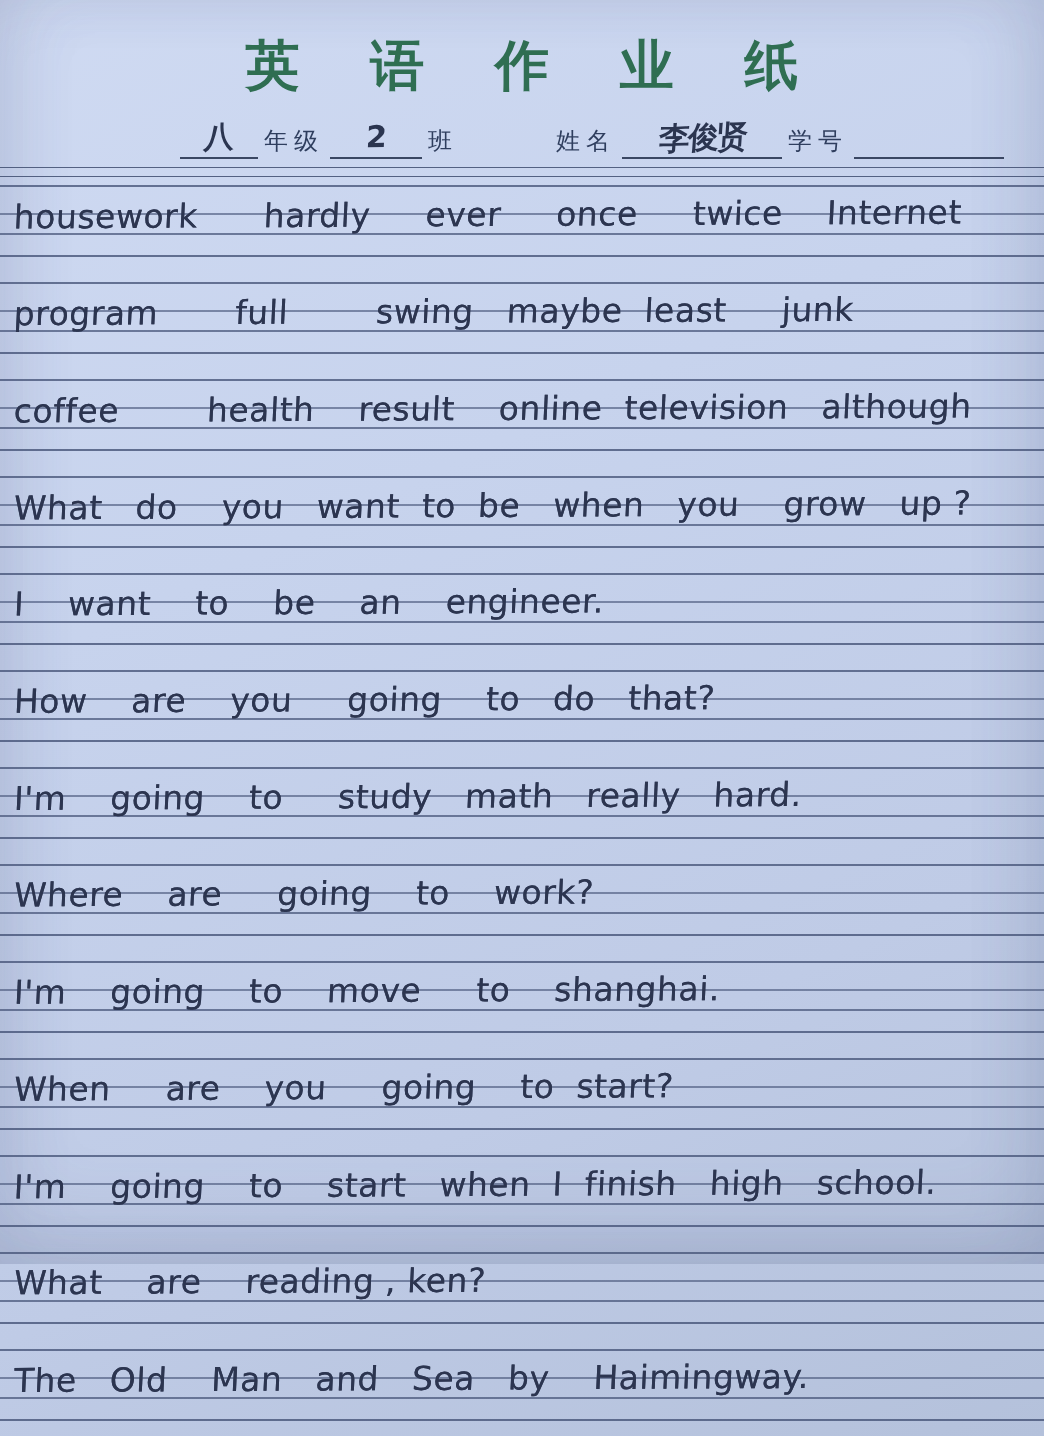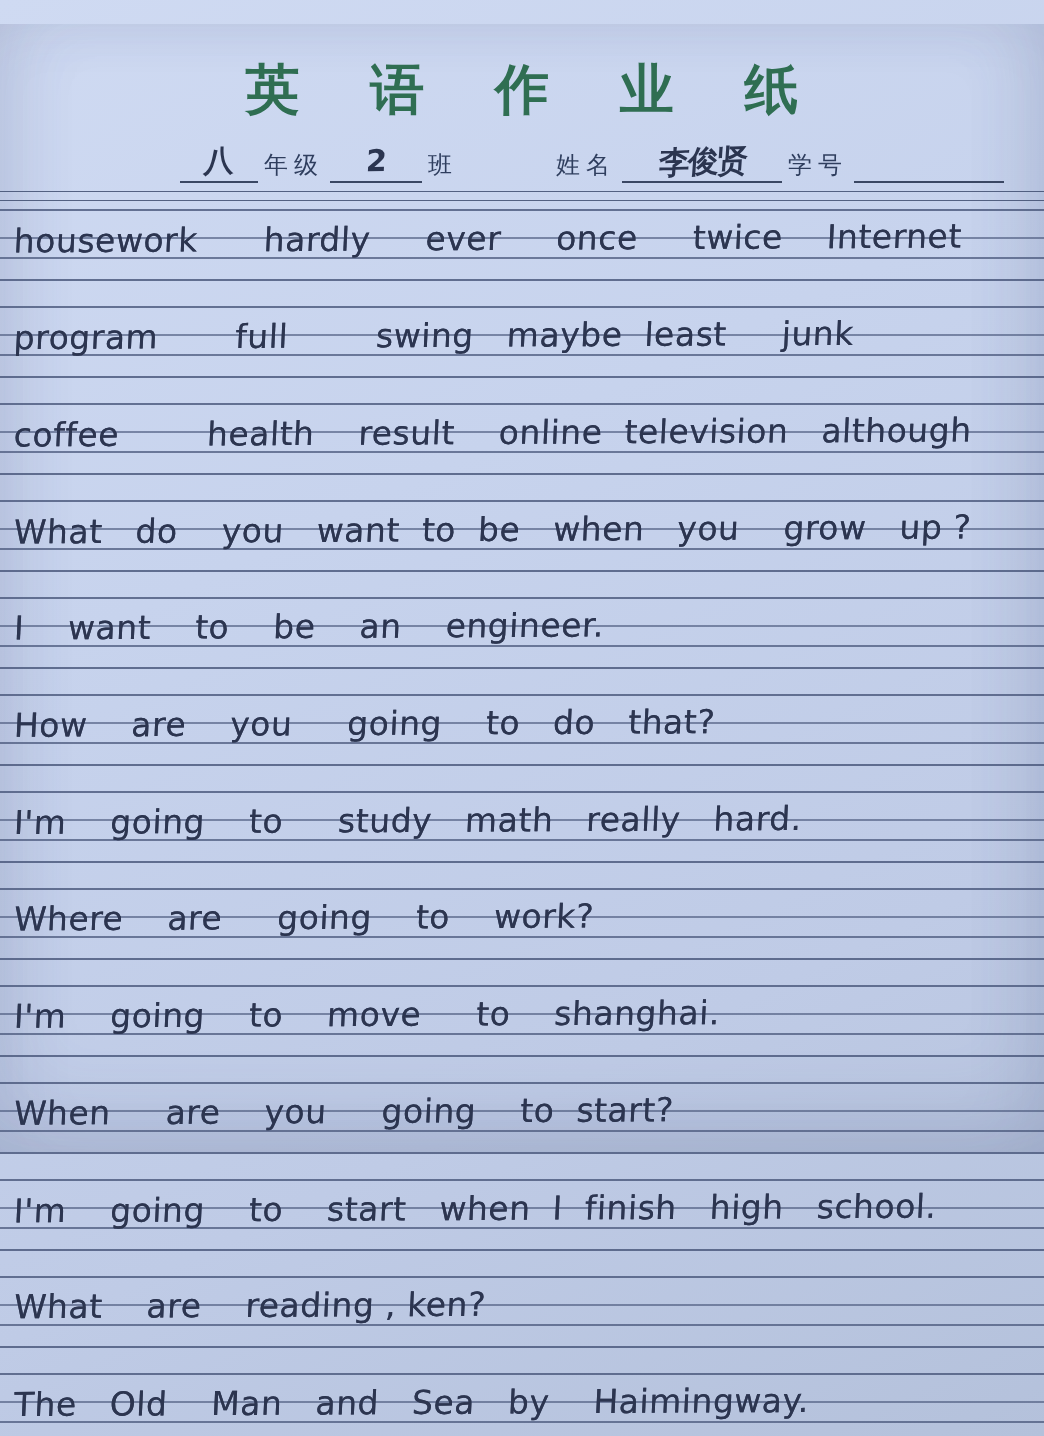--- a/index.html
+++ b/index.html
@@ -2,23 +2,22 @@
 <html><head>
 <meta charset="utf-8">
 <style>
   html,body{margin:0;padding:0;}
   body{
     width:1044px;height:1436px;overflow:hidden;
     font-family:"DejaVu Sans",sans-serif;
     background:linear-gradient(155deg,#cfdaf2 0%,#c7d3ed 35%,#bfcbe6 70%,#b4c1db 100%);
   }
   .sheet{
-    position:relative;width:1044px;height:1128px;
+    position:relative;width:1044px;height:1264px;
     box-shadow:inset 0 -40px 80px rgba(80,92,130,.14), inset -25px 0 60px rgba(80,92,130,.08), inset 25px 0 60px rgba(80,92,130,.06);
-    margin-top:24px;
   }
   
   .title{
     padding-top:30px;text-align:center;
     font-family:"DejaVu Serif","Liberation Serif",serif;
     font-size:54px;font-weight:bold;color:#2f6e52;
     letter-spacing:26px;text-indent:26px;white-space:pre;
   }
   .subheader{
     display:flex;align-items:flex-end;

